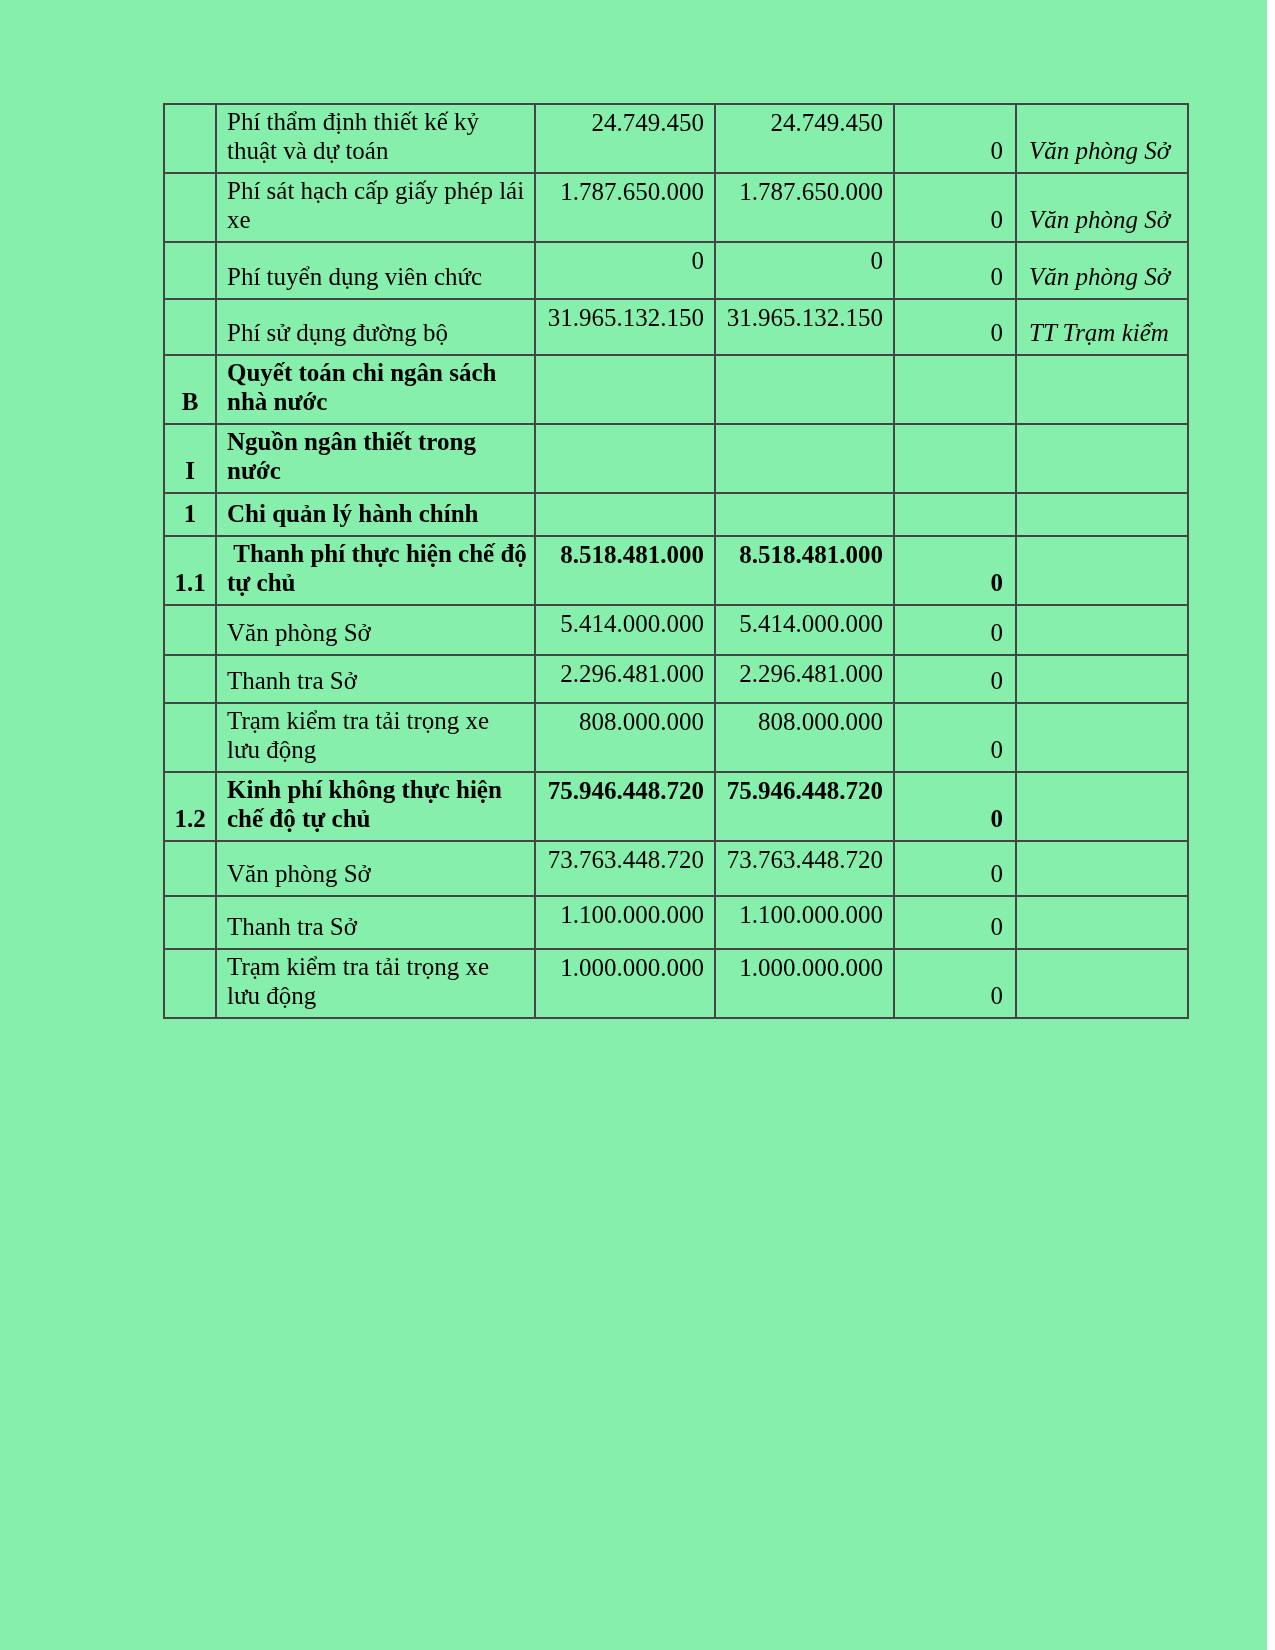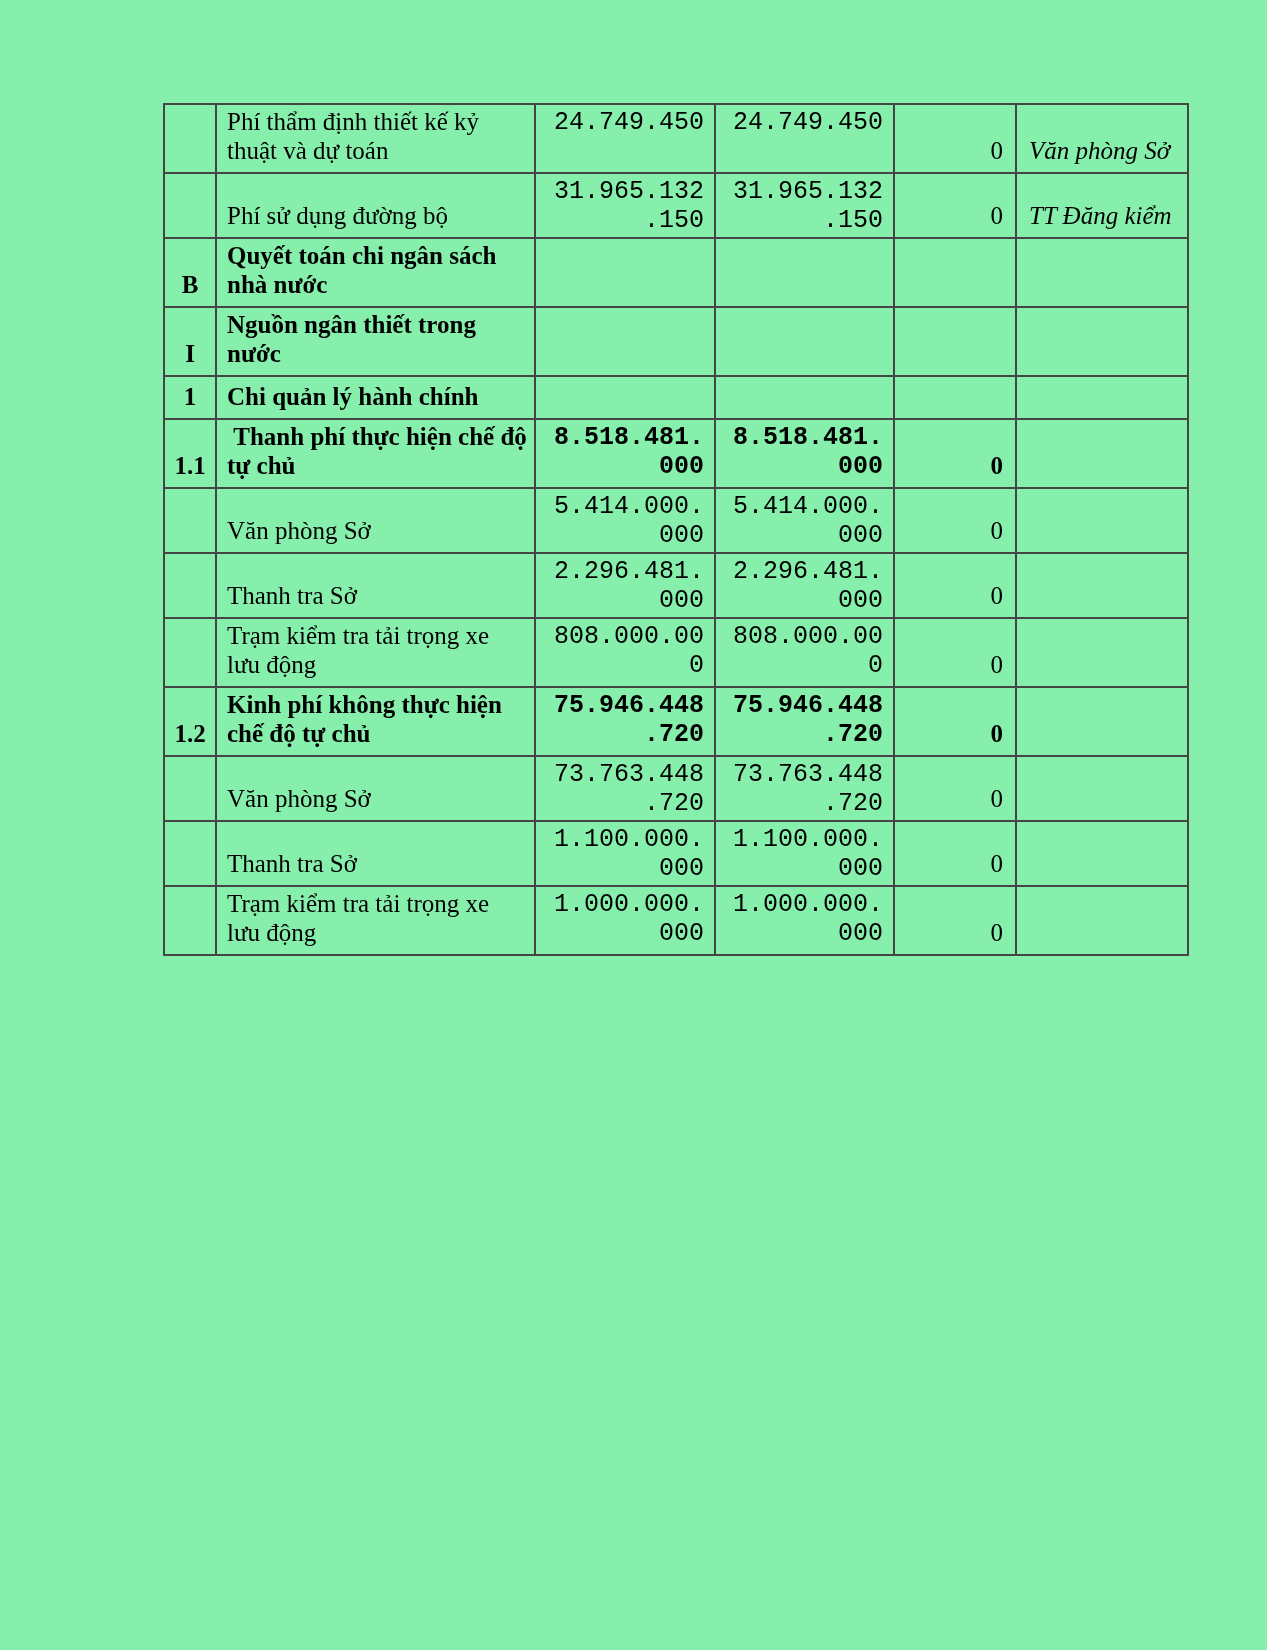--- a/index.html
+++ b/index.html
@@ -44,21 +44,20 @@
   td.c2 {
     text-align: left;
     vertical-align: bottom;
     padding: 2px 6px 7px 10px;
     white-space: pre-wrap;
   }
   td.c3, td.c4 {
     text-align: right;
     vertical-align: top;
     padding: 3px 10px 2px 4px;
-    font-family: Liberation Mono, monospace;
   }
   td.c5 {
     text-align: right;
     vertical-align: bottom;
     padding: 2px 12px 7px 4px;
   }
   td.c6 {
     text-align: left;
     vertical-align: bottom;
     font-style: italic;
@@ -84,27 +83,43 @@
     </colgroup>
     <tbody>
       <tr style="height:60px">
         <td class="c1"></td>
         <td class="c2">Phí thẩm định thiết kế kỷ thuật và dự toán</td>
         <td class="c3">24.749.450</td>
         <td class="c4">24.749.450</td>
         <td class="c5">0</td>
         <td class="c6">Văn phòng Sở</td>
       </tr>
+      <tr style="height:59px">
+        <td class="c1"></td>
+        <td class="c2">Phí sát hạch cấp giấy phép lái xe</td>
+        <td class="c3">1.787.650.000</td>
+        <td class="c4">1.787.650.000</td>
+        <td class="c5">0</td>
+        <td class="c6">Văn phòng Sở</td>
+      </tr>
+      <tr style="height:57px">
+        <td class="c1"></td>
+        <td class="c2">Phí tuyển dụng viên chức</td>
+        <td class="c3">0</td>
+        <td class="c4">0</td>
+        <td class="c5">0</td>
+        <td class="c6">Văn phòng Sở</td>
+      </tr>
       <tr style="height:56px">
         <td class="c1"></td>
         <td class="c2">Phí sử dụng đường bộ</td>
         <td class="c3">31.965.132.150</td>
         <td class="c4">31.965.132.150</td>
         <td class="c5">0</td>
-        <td class="c6">TT Đăng kiểm</td>
+        <td class="c6">TT Trạm kiểm</td>
       </tr>
       <tr class="section" style="height:59px">
         <td class="c1">B</td>
         <td class="c2">Quyết toán chi ngân sách nhà nước</td>
         <td class="c3"></td>
         <td class="c4"></td>
         <td class="c5"></td>
         <td class="c6"></td>
       </tr>
       <tr class="section" style="height:59px">

